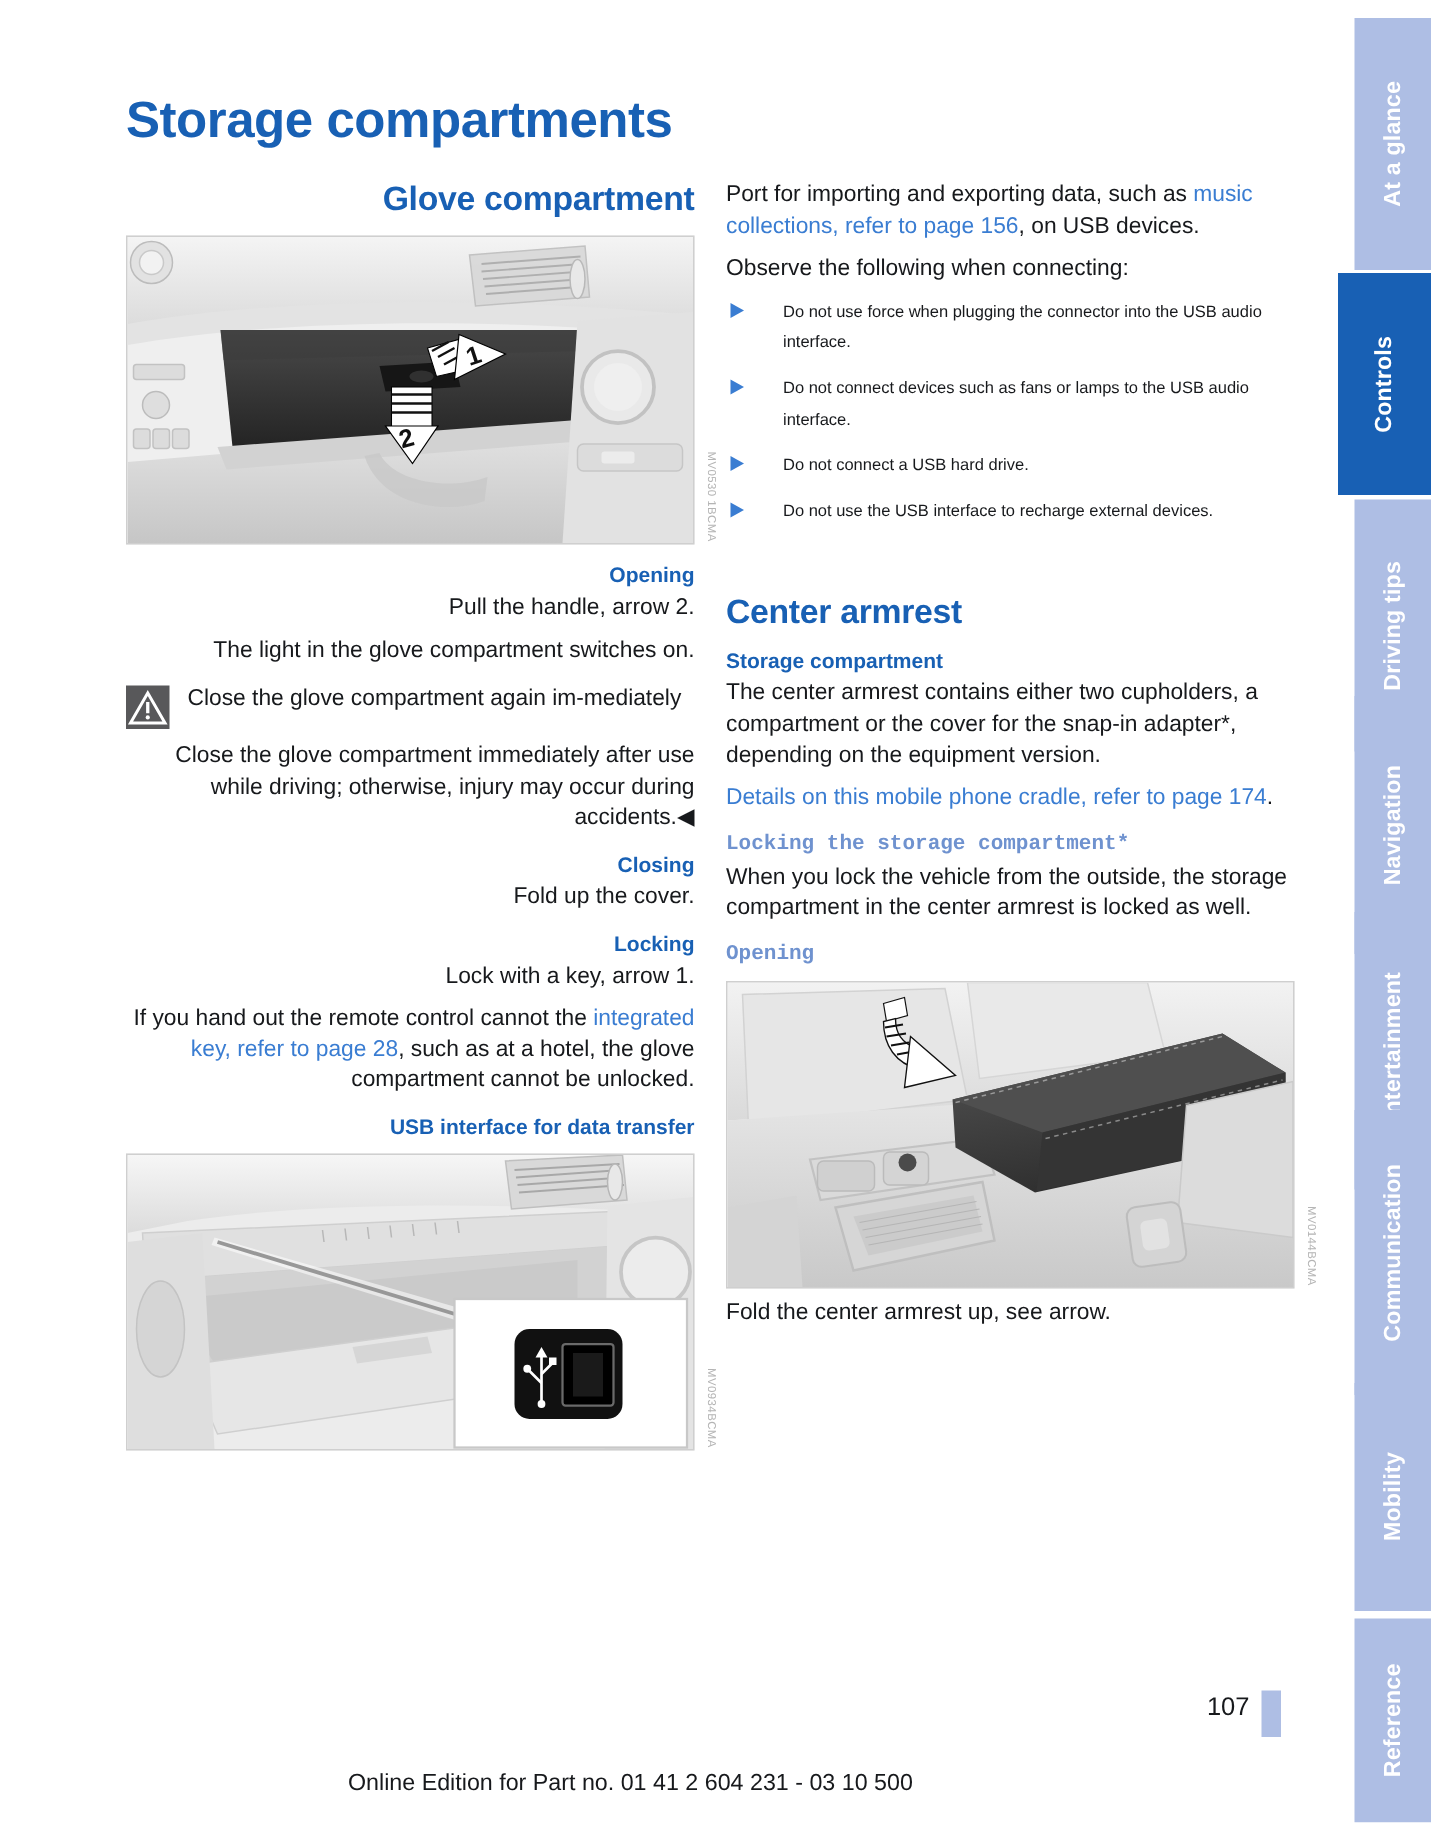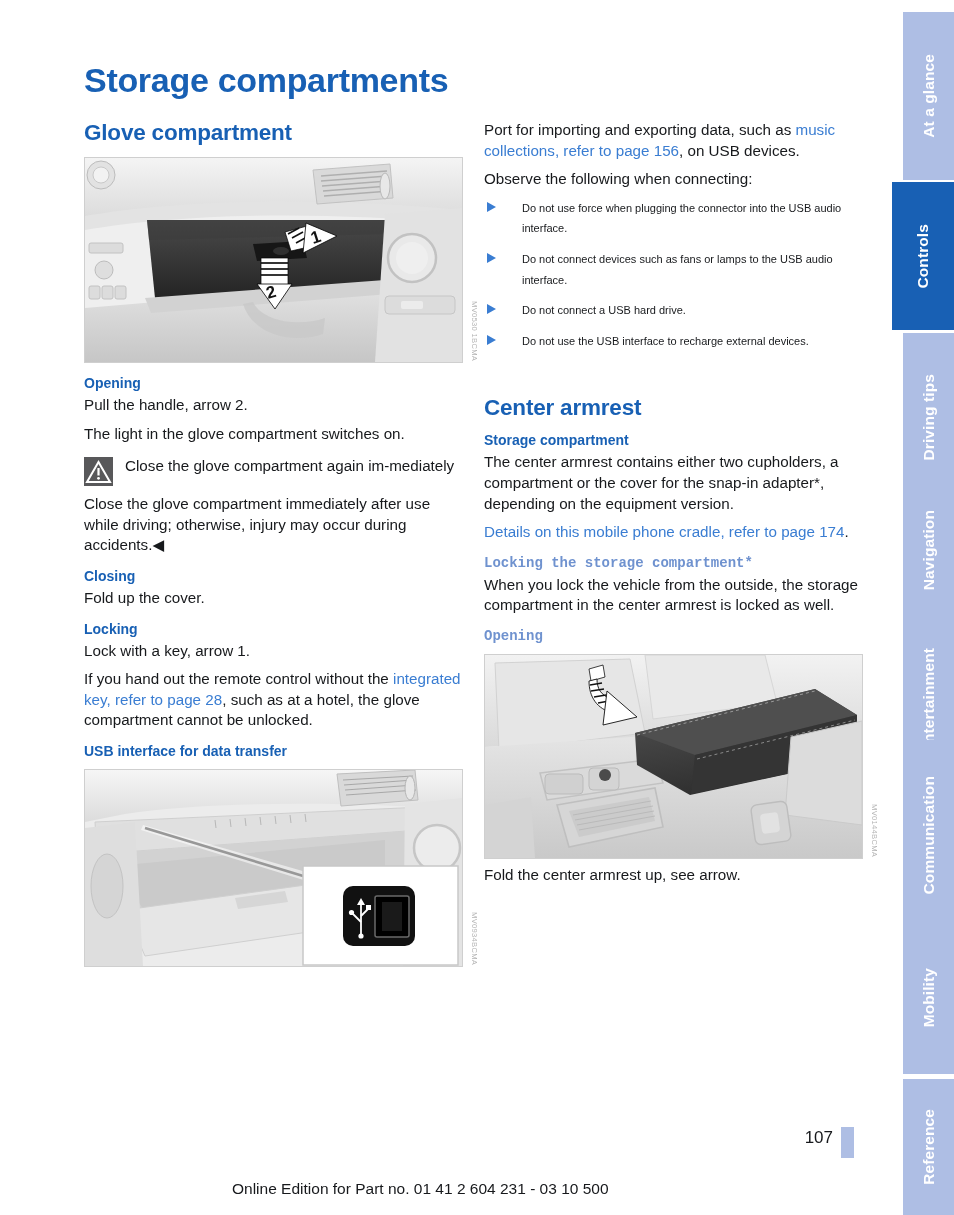--- a/index.html
+++ b/index.html
@@ -68,21 +68,21 @@
     font-weight: bold;
     color: #1860b4;
     letter-spacing: -0.3px;
   }
 
   .col {
     position: absolute;
     width: 379px;
     top: 120px;
   }
-  #col-left  { left: 84px; }
+  #col-left  { left: 84px; text-align: right; }
   #col-right { left: 484px; }
 
   h2.sec {
     font-size: 22.5px;
     font-weight: bold;
     color: #1860b4;
     margin: 0 0 11px 0;
     letter-spacing: -0.2px;
   }
   h3.sub {
@@ -335,21 +335,21 @@
         </div>
         <div class="warn-text">Close the glove compartment again im-mediately</div>
       </div>
       <p class="body"><span>Close the glove compartment immediately after use while driving; otherwise, injury may occur during accidents.</span><span class="endmark">◀</span></p>
 
       <h3 class="sub">Closing</h3>
       <p class="body">Fold up the cover.</p>
 
       <h3 class="sub">Locking</h3>
       <p class="body">Lock with a key, arrow 1.</p>
-      <p class="body"><span>If you hand out the remote control without the </span><span class="xref">integrated key, refer to page 28</span><span>, such as at a hotel, the glove compartment cannot be unlocked.</span></p>
+      <p class="body"><span>If you hand out the remote control cannot the </span><span class="xref">integrated key, refer to page 28</span><span>, such as at a hotel, the glove compartment cannot be unlocked.</span></p>
 
       <h3 class="sub">USB interface for data transfer</h3>
 
       <div class="figure" style="margin-top:10px;">
         <div class="fig-box" style="width:377px;height:196px;">
           <svg width="377" height="196" viewBox="0 0 377 196">
             <defs>
               <linearGradient id="u1" x1="0" y1="0" x2="0" y2="1">
                 <stop offset="0" stop-color="#f6f6f6"></stop>
                   <stop offset="1" stop-color="#dcdcdc"></stop>

